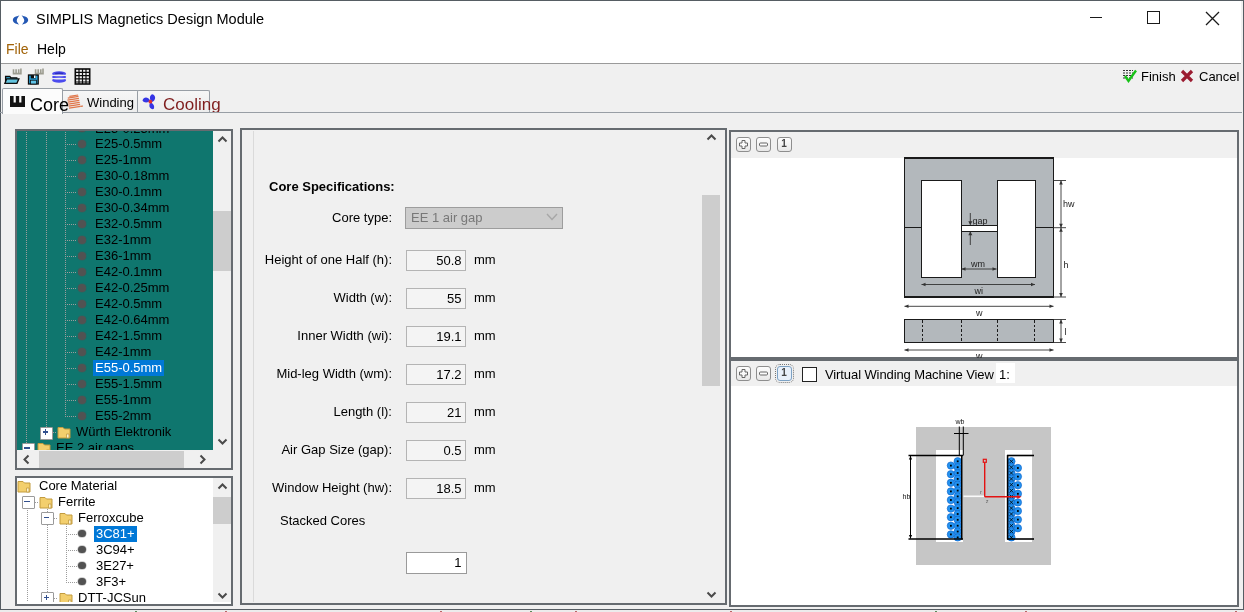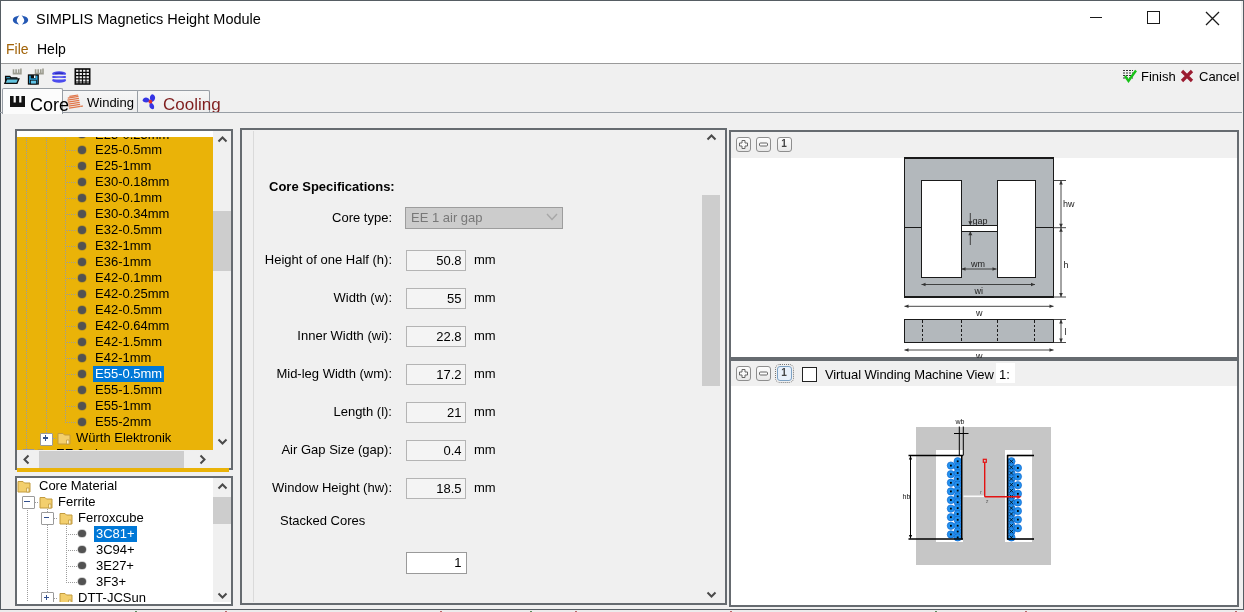--- a/index.html
+++ b/index.html
@@ -21,21 +21,21 @@
 .val{position:absolute;font-size:13px;color:#000;text-align:right;line-height:19px}
 .tbtn{position:absolute;width:13px;height:13px;border:1px solid #8e8e8e;border-radius:3px;background:linear-gradient(#fdfdfd,#e8e8e8);color:#444;font-size:10px;text-align:center;line-height:12.5px;font-weight:bold}
 </style></head><body>
 <div class="win"></div>
 
 <div class="abs" style="left:1px;top:1px;width:1240px;height:62px;background:#fff"></div>
 <svg class="abs" style="left:11.5px;top:14.5px" width="17" height="10" viewBox="0 0 17 10">
 <path d="M7.4 0.2 L5.9 1.1 C3 1.3 0.9 3 0.8 4.9 C0.7 6.8 2.6 8.5 5.2 9 L6.9 9.8 L6.2 8.4 C5.1 7.4 4.6 6.3 4.8 5.1 C5 3.7 5.9 2.2 7.4 0.2 Z" fill="#2458b4"></path>
 <path d="M9.6 0.2 L11.1 1.1 C14 1.3 16.1 3 16.2 4.9 C16.3 6.8 14.4 8.5 11.8 9 L10.1 9.8 L10.8 8.4 C11.9 7.4 12.4 6.3 12.2 5.1 C12 3.7 11.1 2.2 9.6 0.2 Z" fill="#2458b4"></path>
 </svg>
-<div class="abs" style="left:36px;top:11px;font-size:14.5px;color:#000">SIMPLIS Magnetics Height Module</div>
+<div class="abs" style="left:36px;top:11px;font-size:14.5px;color:#000">SIMPLIS Magnetics Design Module</div>
 <div class="abs" style="left:1090px;top:17px;width:12px;height:1px;background:#1a1a1a"></div>
 <div class="abs" style="left:1147px;top:11px;width:11px;height:11px;border:1px solid #1a1a1a"></div>
 <svg class="abs" style="left:1205px;top:11px" width="15" height="15" viewBox="0 0 15 15">
 <path d="M1 1 L14 14 M14 1 L1 14" stroke="#1a1a1a" stroke-width="1.3"></path>
   </svg>
 <div class="abs" style="left:6px;top:41px;font-size:14px;color:#a16207">File</div>
 <div class="abs" style="left:37px;top:41px;font-size:14px;color:#000">Help</div>
 <div class="abs" style="left:1px;top:63px;width:1240px;height:1px;background:#9a9a9a"></div>
 <svg class="abs" style="left:0px;top:63px" width="200" height="26" viewBox="0 0 200 26">
 
@@ -97,21 +97,21 @@
 <svg class="abs" style="left:142px;top:94px" width="17" height="16" viewBox="0 0 17 16">
 <g fill="#3535e5">
 <path d="M8.9 6.9 C7.4 4.4 7.6 1.6 10.1 0.3 C13 1 13.9 3.6 12.5 6 C11.3 8 9.6 8.3 8.9 6.9 Z"></path>
 <path d="M7.2 7.5 C4.8 9 2 8.9 0.5 6.5 C1.2 3.6 3.9 2.8 6.2 4.2 C8.1 5.4 8.5 7 7.2 7.5 Z"></path>
 <path d="M9.3 8.7 C11.8 10.1 13 12.7 11.6 15.1 C8.7 15.6 7 13.4 7.4 10.8 C7.8 8.6 9.5 8 9.3 8.7 Z"></path>
 </g>
 <circle cx="8.4" cy="7.7" r="1.9" fill="#e03030"></circle>
 </svg>
 <div class="abs" style="left:163px;top:95px;font-size:17px;color:#7f1d1d">Cooling</div>
 <div class="panel" style="left:15px;top:129px;width:214px;height:337px"></div>
-<div class="abs" style="left:17px;top:137px;width:212px;height:335px;background:#eab308;overflow:hidden">
+<div class="abs" style="left:17px;top:131px;width:212px;height:335px;background:#0f766e;overflow:hidden">
 <div class="vg" style="left:9px;top:-1px;height:319px"></div>
 <div class="vg" style="left:28.5px;top:-1px;height:303px"></div>
 <div class="vg" style="left:48px;top:-1px;height:287px"></div>
 
 <div class="blt" style="left:61.25px;top:-6.25px"></div>
 <div class="tt" style="left:78px;top:-10.5px">E25-0.25mm</div>
 <div class="hg" style="left:48px;top:13px;width:12px"></div>
 <div class="blt" style="left:61.25px;top:9.25px"></div>
 <div class="tt" style="left:78px;top:5px">E25-0.5mm</div>
 <div class="hg" style="left:48px;top:29px;width:12px"></div>
@@ -267,33 +267,33 @@
 <div class="lbl" style="left:244px;top:252px;width:148px">Height of one Half (h):</div>
 <div class="abs" style="left:405.5px;top:249.5px;width:58px;height:19px;border:1px solid #b4b4b4;background:#f4f4f4"></div>
 <div class="val" style="left:405.5px;top:250.5px;width:56px">50.8</div>
 <div class="abs" style="left:474px;top:252px;font-size:13px">mm</div>
 <div class="lbl" style="left:244px;top:290px;width:148px">Width (w):</div>
 <div class="abs" style="left:405.5px;top:287.5px;width:58px;height:19px;border:1px solid #b4b4b4;background:#f4f4f4"></div>
 <div class="val" style="left:405.5px;top:288.5px;width:56px">55</div>
 <div class="abs" style="left:474px;top:290px;font-size:13px">mm</div>
 <div class="lbl" style="left:244px;top:328px;width:148px">Inner Width (wi):</div>
 <div class="abs" style="left:405.5px;top:325.5px;width:58px;height:19px;border:1px solid #b4b4b4;background:#f4f4f4"></div>
-<div class="val" style="left:405.5px;top:326.5px;width:56px">22.8</div>
+<div class="val" style="left:405.5px;top:326.5px;width:56px">19.1</div>
 <div class="abs" style="left:474px;top:328px;font-size:13px">mm</div>
 <div class="lbl" style="left:244px;top:366px;width:148px">Mid-leg Width (wm):</div>
 <div class="abs" style="left:405.5px;top:363.5px;width:58px;height:19px;border:1px solid #b4b4b4;background:#f4f4f4"></div>
 <div class="val" style="left:405.5px;top:364.5px;width:56px">17.2</div>
 <div class="abs" style="left:474px;top:366px;font-size:13px">mm</div>
 <div class="lbl" style="left:244px;top:404px;width:148px">Length (l):</div>
 <div class="abs" style="left:405.5px;top:401.5px;width:58px;height:19px;border:1px solid #b4b4b4;background:#f4f4f4"></div>
 <div class="val" style="left:405.5px;top:402.5px;width:56px">21</div>
 <div class="abs" style="left:474px;top:404px;font-size:13px">mm</div>
 <div class="lbl" style="left:244px;top:442px;width:148px">Air Gap Size (gap):</div>
 <div class="abs" style="left:405.5px;top:439.5px;width:58px;height:19px;border:1px solid #b4b4b4;background:#f4f4f4"></div>
-<div class="val" style="left:405.5px;top:440.5px;width:56px">0.4</div>
+<div class="val" style="left:405.5px;top:440.5px;width:56px">0.5</div>
 <div class="abs" style="left:474px;top:442px;font-size:13px">mm</div>
 <div class="lbl" style="left:244px;top:480px;width:148px">Window Height (hw):</div>
 <div class="abs" style="left:405.5px;top:477.5px;width:58px;height:19px;border:1px solid #b4b4b4;background:#f4f4f4"></div>
 <div class="val" style="left:405.5px;top:478.5px;width:56px">18.5</div>
 <div class="abs" style="left:474px;top:480px;font-size:13px">mm</div>
 <div class="abs" style="left:404.5px;top:206.5px;width:156px;height:20px;border:1px solid #9d9d9d;background:#cccccc"></div>
 <div class="abs" style="left:411px;top:210px;font-size:13px;color:#787878">EE 1 air gap</div>
 <svg class="abs" style="left:546px;top:213px" width="12" height="8" viewBox="0 0 12 8">
     <polyline points="1,1 6,6.5 11,1" fill="none" stroke="#a7a7a7" stroke-width="1.4"></polyline>
   </svg>

